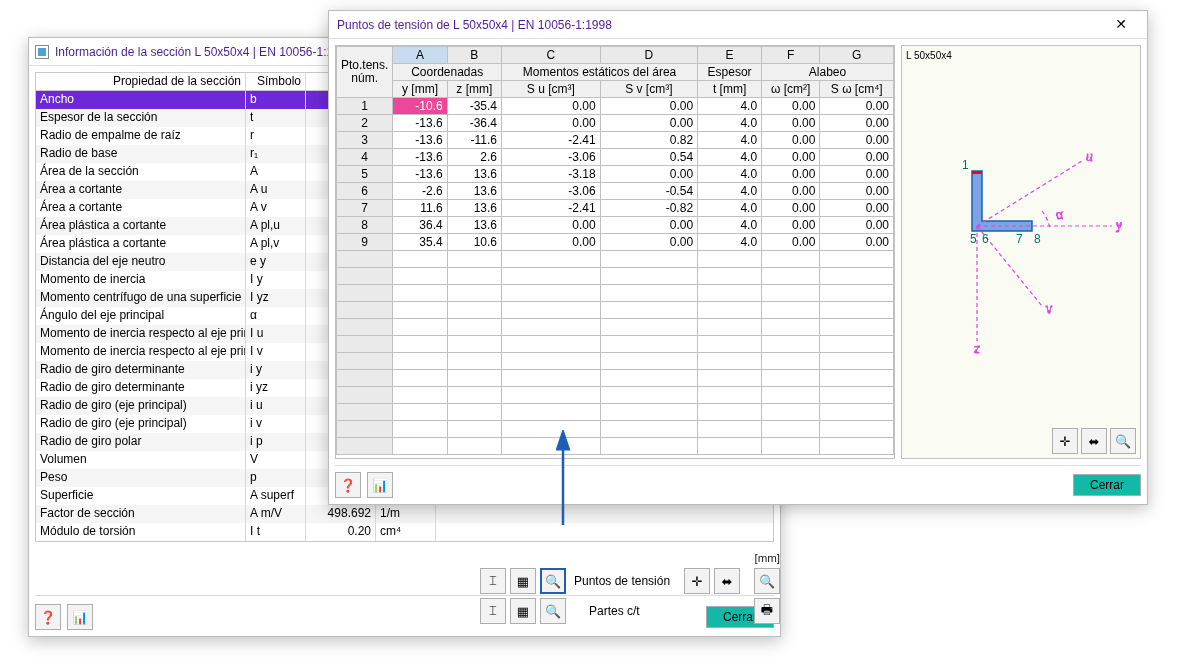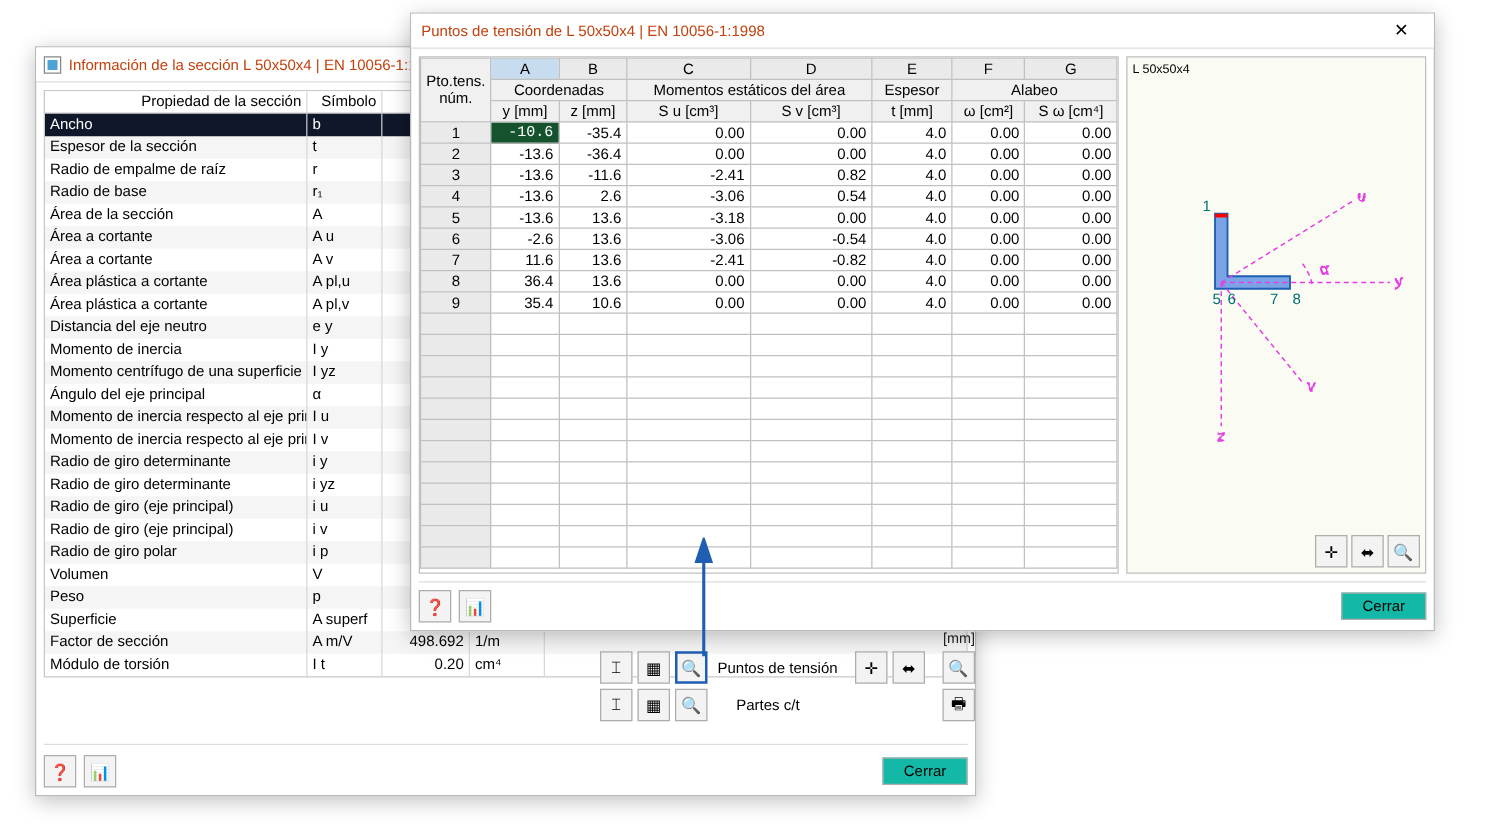--- a/index.html
+++ b/index.html
@@ -5,32 +5,32 @@
 * { box-sizing: border-box; margin: 0; padding: 0; font-family: "Segoe UI", Tahoma, sans-serif; font-size: 12px; }
 body { background: #fff; width: 1193px; height: 665px; position: relative; }
 
 .window { position: absolute; background: #fff; border: 1px solid #bbb; box-shadow: 0 4px 16px rgba(0,0,0,.25); }
 .window.back { left: 28px; top: 37px; width: 753px; height: 600px; }
 .window.front { left: 328px; top: 10px; width: 820px; height: 495px; z-index: 10; }
 
 .titlebar { height: 28px; display: flex; align-items: center; padding: 0 6px; border-bottom: 1px solid #ddd; background: #fff; }
 .titlebar .icon-box { width: 14px; height: 14px; border: 1px solid #888; margin-right: 6px; display:flex; align-items:center; justify-content:center;}
 .titlebar .icon-box span{width:8px;height:8px;background:#4da3d4;}
-.titlebar .title { flex: 1; font-size: 12px; color: #c2410c; }
+.titlebar .title { flex: 1; font-size: 12px; color: #4c1d95; }
 .close-x { width: 40px; height: 24px; text-align: center; line-height: 22px; font-size: 14px; cursor: pointer; }
 
 
 .back-body { padding: 6px; height: calc(100% - 28px); display:flex; flex-direction:column; }
 .prop-table { flex:0 0 auto; border: 1px solid #c8c8c8; }
 .prop-head, .prop-row { display: grid; grid-template-columns: 210px 60px 70px 60px; height: 18px; font-size: 11.5px; }
 .prop-head { background: #fff; border-bottom: 1px solid #c8c8c8; }
 .prop-head > div, .prop-row > div { border-right: 1px solid #d8d8d8; padding: 1px 4px; overflow: hidden; white-space: nowrap; }
 .prop-head > div { font-weight: 400; text-align: right; }
 .prop-row:nth-child(even){background:#f5f5f5;}
-.prop-row.sel > div { background:#0f172a; color:#fff; }
+.prop-row.sel > div { background:#6d28d9; color:#fff; }
 .prop-row .num { text-align: right; }
 .back-foot { margin-top:auto; display:flex; gap:6px; align-items:center; padding-top:8px; border-top:1px solid #ddd; padding-bottom: 0;}
 .btn { border:1px solid #adadad; background:#14b8a6; padding:3px 16px; cursor:pointer; font-size:12px; }
 .iconbtn{width:26px;height:26px;border:1px solid #adadad;background:#f3f3f3;display:flex;align-items:center;justify-content:center;cursor:pointer;font-size:13px;}
 
 
 .midstrip{position:absolute; left:480px; top:505px; width:300px; display:flex; flex-direction:column; gap:4px;}
 .striprow{display:flex;align-items:center;gap:4px;}
 .iconbtn.sel{border:2px solid #1e5fb4;}
 .spacer{flex:1;}
@@ -39,21 +39,21 @@
 
 .front-body { height: calc(100% - 28px); padding: 6px; display: grid; grid-template-columns: 1fr 240px; grid-template-rows: 1fr auto; gap: 6px; }
 .grid-wrap { border: 1px solid #c0c0c0; overflow:hidden; position:relative; }
 table.grid { border-collapse: collapse; width: 100%; font-size: 11.5px; }
 table.grid th, table.grid td { border: 1px solid #c0c0c0; padding: 1px 4px; height: 17px; }
 table.grid thead th { background: #f0f0f0; font-weight: 400; text-align:center; }
 table.grid thead tr:first-child th { height:16px; }
 table.grid .colletter { background:#eaeaea; }
 table.grid td.num { text-align: right; }
 table.grid td.rowhead { background:#eaeaea; text-align:center; width:42px; }
-table.grid td.selcell { background:#14532d; color:#fff;font-family:Liberation Mono, monospace; }
+table.grid td.selcell { background:#ec4899; color:#fff; }
 th.selcol{background:#c8dcf0 !important;}
 
 .preview { border:1px solid #c0c0c0; position:relative; background:#fafcf4; }
 .preview .label{position:absolute; top:4px; left:4px; font-size:10px;}
 .preview-tools{position:absolute; right:4px; bottom:4px; display:flex; gap:3px;}
 
 .dlg-foot{grid-column:1 / -1; display:flex; gap:6px; align-items:center; padding-top:6px; border-top:1px solid #ddd;}
 .dlg-foot .spacer{flex:1;}
 
 .arrow{position:absolute; left:548px; top:430px; z-index:12; pointer-events:none;}
@@ -232,21 +232,21 @@
     <div class="back-foot">
       <div class="iconbtn">❓</div>
       <div class="iconbtn">📊</div>
       <div class="spacer"></div>
       <button class="btn">Cerrar</button>
     </div>
   </div>
 </div>
 
 <div class="midstrip">
-  <div class="striprow" style="">
+  <div class="striprow" style="margin-top:47px;">
     <span class="unit">[mm]</span>
   </div>
   <div class="striprow">
     <div class="iconbtn">⌶</div>
     <div class="iconbtn">▦</div>
     <div class="iconbtn sel">🔍</div>
     <span style="margin-left:4px;text-align:center;">Puntos de tensión</span>
     <div class="spacer"></div>
     <div class="iconbtn">✛</div>
     <div class="iconbtn">⬌</div>

